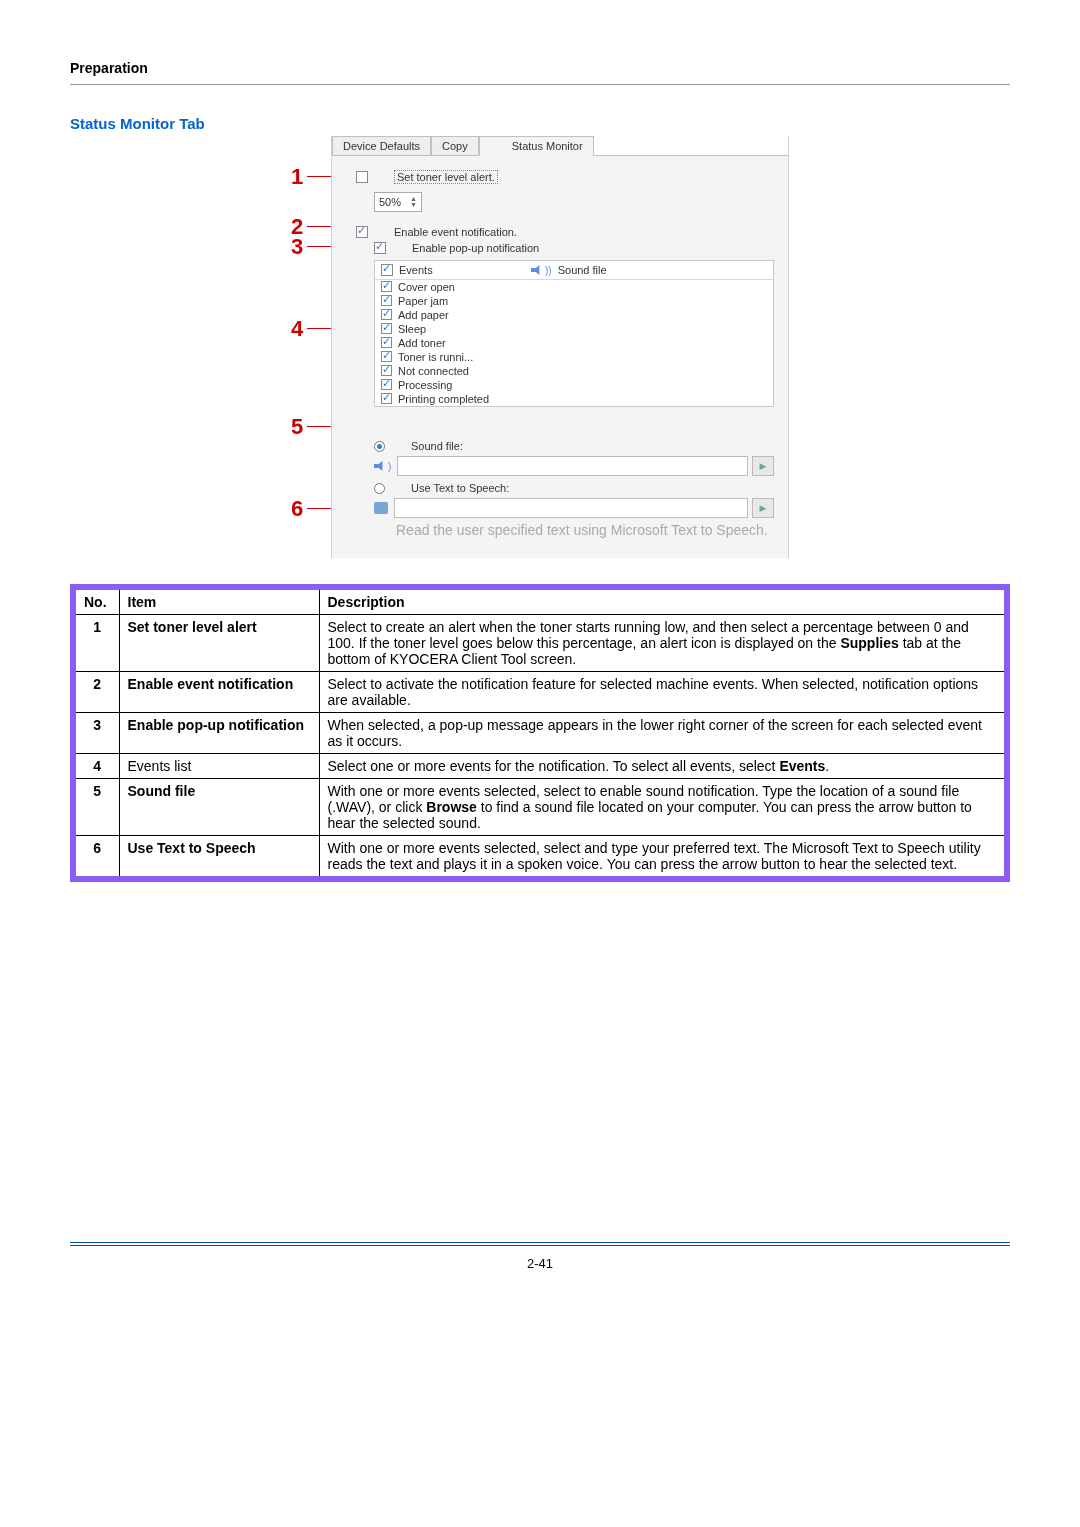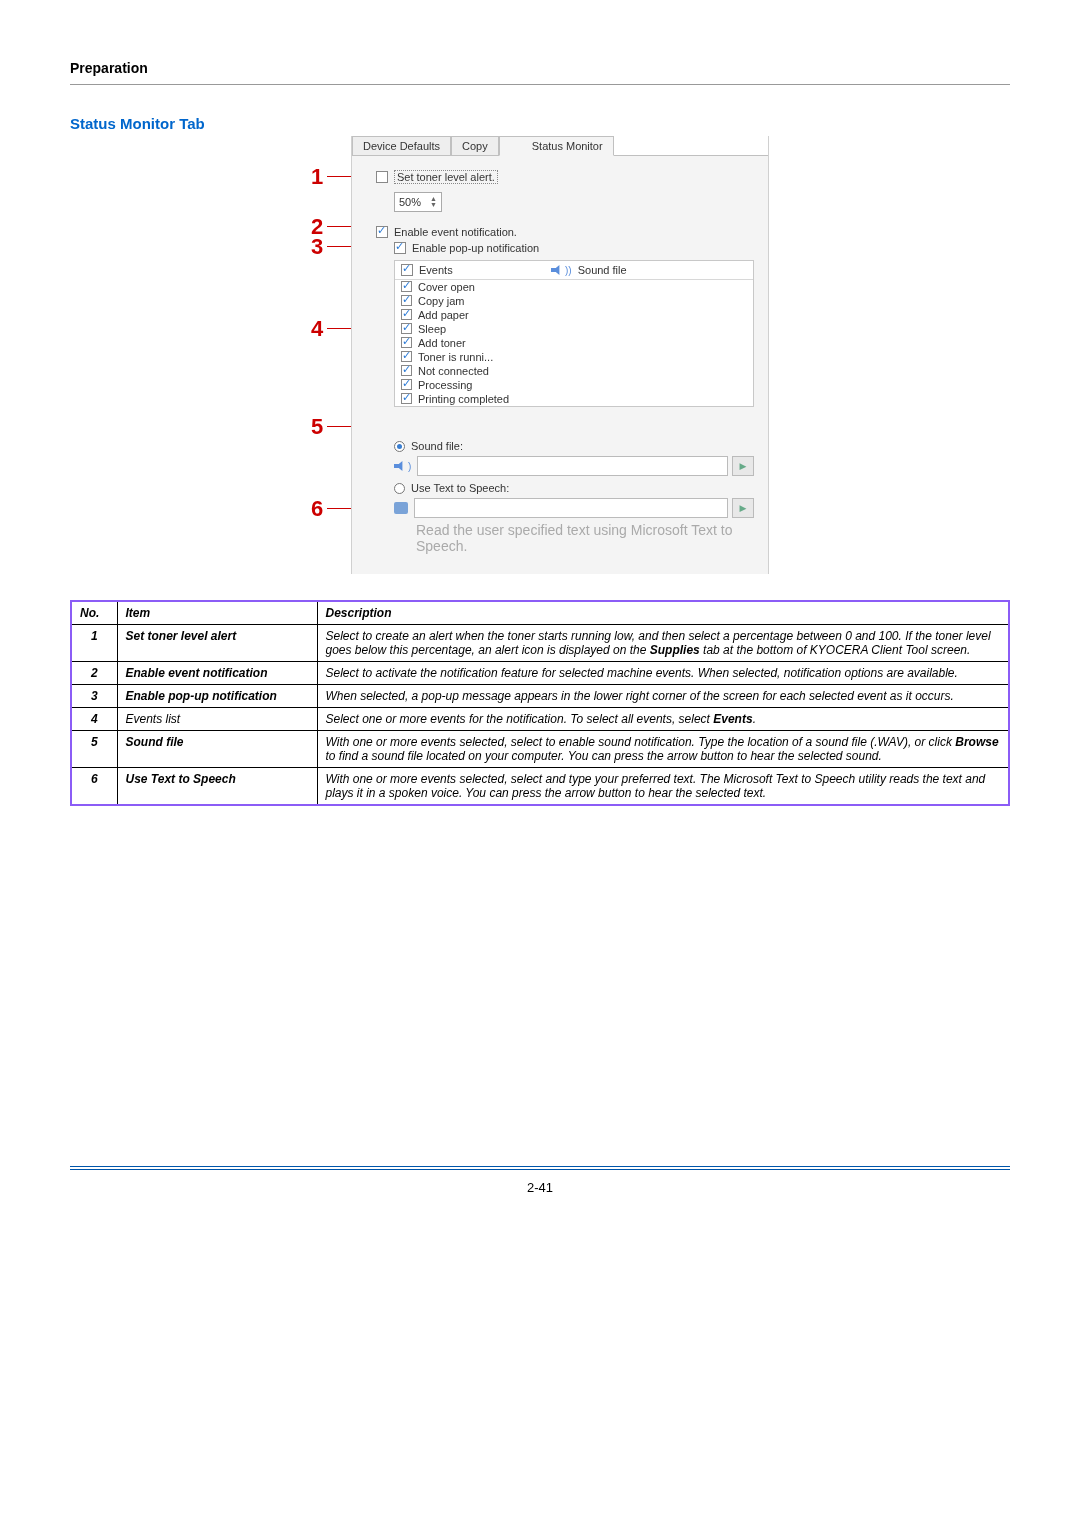--- a/index.html
+++ b/index.html
@@ -45,21 +45,21 @@
     font-weight: bold;
     font-size: 22px;
     left: 0;
   }
   .num-col .con {
     position: absolute;
     border-top: 1px solid #cc0000;
     height: 1px;
   }
   .dialog {
-    width: 418px;
+    width: 458px;
     border-left: 1px solid #d0d0d0;
     border-right: 1px solid #d0d0d0;
     background: #f4f4f4;
     font-size: 11px;
     color: #333;
     padding: 0 0 16px 0;
     position: relative;
   }
   .tabs {
     display: flex;
@@ -74,21 +74,21 @@
     margin-right: 0;
     font-size: 11px;
   }
   .tab.active {
     background: #f4f4f4;
     border-bottom: 1px solid #f4f4f4;
     margin-bottom: -1px;
     padding-left: 32px;
   }
   .dlg-body { padding: 14px 14px 4px 24px; }
-  .row { margin-bottom: 4px; display: flex; align-items: center; }
+  .row { margin-bottom: 4px; display: flex; align-items: center; gap: 20px; }
   .cb { width: 12px; height: 12px; border: 1px solid #888; display: inline-block; margin-right: 6px; background: #fff; position: relative; }
   .cb.checked::after { content: "✓"; position: absolute; top: -3px; left: 0; font-size: 11px; color: #2a7ad6; }
   .spinner { width: 48px; height: 20px; border: 1px solid #aaa; background: #fff; display: inline-flex; align-items: center; padding: 0 4px; margin-left: 18px; margin-top: 4px; font-size: 11px; }
   .spin-btns { margin-left: auto; font-size: 7px; line-height: 6px; color: #666; }
   .events-box {
     border: 1px solid #c8c8c8;
     background: #fff;
     margin: 6px 0 10px 18px;
   }
   .events-head {
@@ -109,23 +109,22 @@
   .input-line { display: flex; align-items: center; margin: 4px 0; }
   .text-input { flex: 1; height: 20px; border: 1px solid #bbb; background: #fff; }
   .play-btn { width: 22px; height: 20px; border: 1px solid #bbb; background: #e8e8e8; display: inline-flex; align-items: center; justify-content: center; margin-left: 4px; color: #6a8; font-size: 9px; }
   .browse-btn { border: 1px solid #aaa; background: #eee; padding: 2px 14px; font-size: 11px; float: right; margin: 4px 0 10px 0; }
   .tts-desc { color: #aaa; font-size: 14px; margin-left: 22px; margin-top: 2px; }
   .tts-icon { width: 14px; height: 12px; display: inline-block; background: #7aa3d8; margin-right: 6px; border-radius: 2px; }
 
   table.desc {
     width: 100%;
     border-collapse: collapse;
-    border: 2px solid #8b5cf6;
-    font-size: 12px;
-    font-style: italic;
+    border: 6px solid #8b5cf6;
+    font-size: 14px;
   }
   table.desc th, table.desc td {
     border: 1px solid #000;
     padding: 4px 8px;
     text-align: left;
     vertical-align: top;
   }
   table.desc thead th { font-weight: bold; }
   table.desc td.no { text-align: center; width: 46px; font-weight: bold; }
   table.desc td.item { width: 200px; }
@@ -201,21 +200,21 @@
               <span style="margin-left:6px">Sound file</span>
             </div>
           </div>
           <div id="events-container">
               <div class="ev-item">
                 <span class="cb checked"></span>
                 <span>Cover open</span>
               </div>
               <div class="ev-item">
                 <span class="cb checked"></span>
-                <span>Copy jam</span>
+                <span>Paper jam</span>
               </div>
               <div class="ev-item">
                 <span class="cb checked"></span>
                 <span>Add paper</span>
               </div>
               <div class="ev-item">
                 <span class="cb checked"></span>
                 <span>Sleep</span>
               </div>
               <div class="ev-item">

